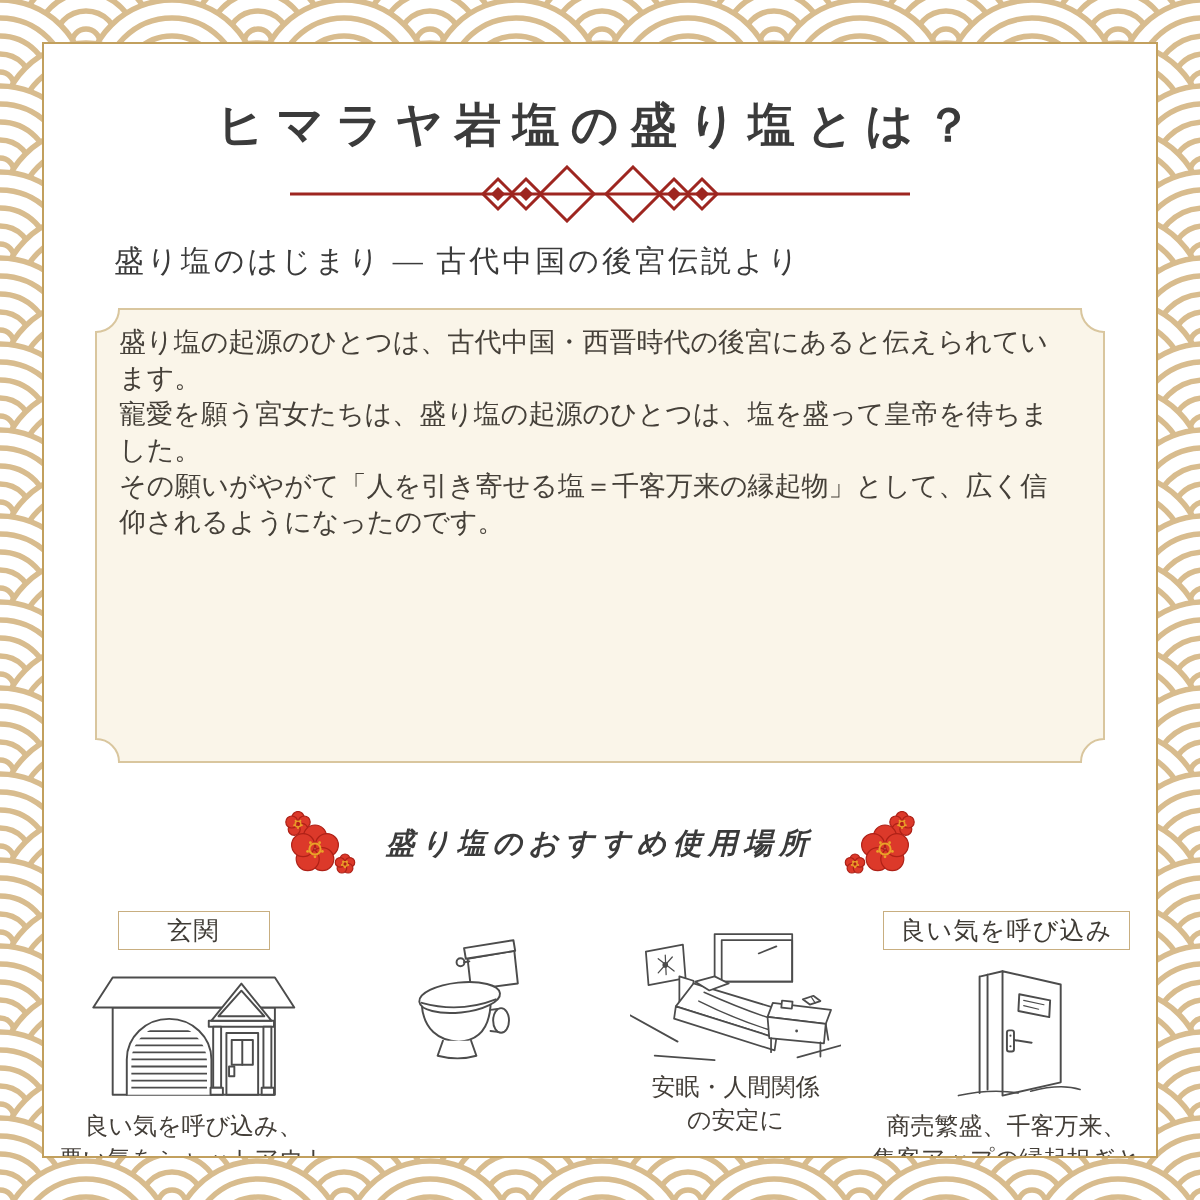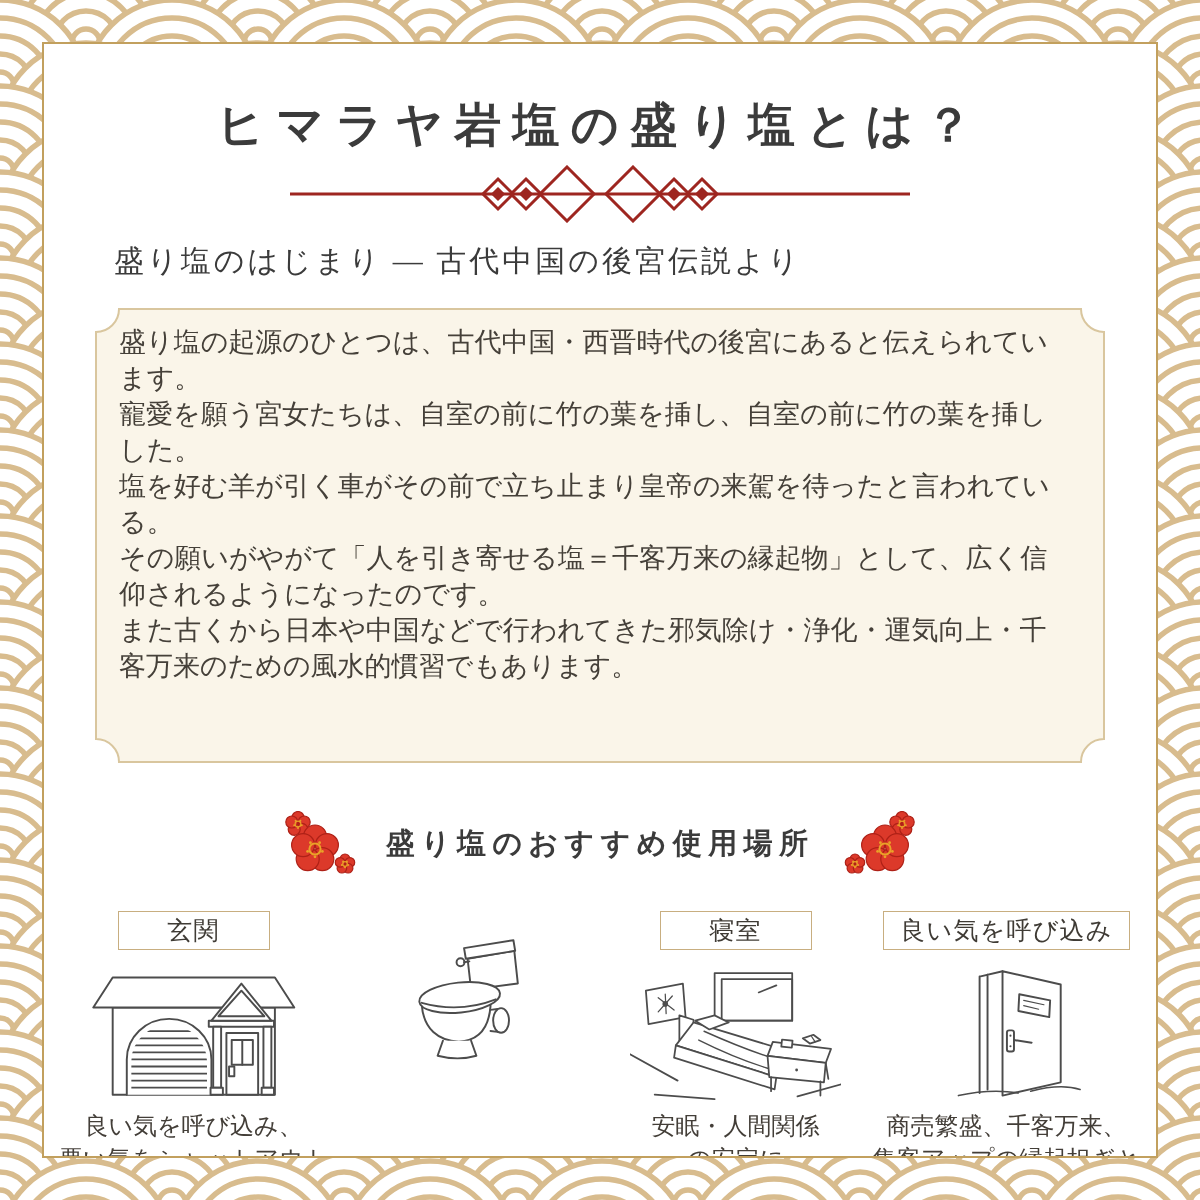--- a/index.html
+++ b/index.html
@@ -16,21 +16,21 @@
     color:#3b3b3b;}
 
   .origin-box{position:relative;width:1010px;height:455px;margin:26px auto 18px;}
   .origin-box svg.box-frame{position:absolute;inset:0;width:100%;height:100%;}
   .box-frame path{fill:#FAF5E9;stroke:#D9C69E;stroke-width:2;}
   .origin-text{position:relative;z-index:2;padding:16px 24px;font-size:27px;
     line-height:1.335;color:#454039;}
   .origin-text p{margin:0;white-space:pre-line;}
 
   .usage-heading-row{margin:48px 0 0;display:flex;justify-content:center;
-    align-items:center;gap:28px;}
+    align-items:center;gap:28px;font-style:italic;}
   .usage-heading{margin:0;font-size:29px;font-weight:700;letter-spacing:0.22em;
     color:#3b3b3b;white-space:nowrap;}
   .blossom{width:74px;height:66px;flex:0 0 auto;}
   .blossom.right svg{transform:scale(-1,1);}
 
   .locations{display:flex;margin:34px 14px 0;}
   .location{flex:1 1 0;text-align:center;min-width:0;}
   .loc-label{display:inline-block;min-width:118px;padding:2px 16px;background:#fff;
     border:1.5px solid #C8AE80;font-size:25px;letter-spacing:0.05em;color:#3f3b35;
     white-space:nowrap;}
@@ -1417,28 +1417,24 @@
 
     <h2 class="subtitle">盛り塩のはじまり ― 古代中国の後宮伝説より</h2>
 
     <div class="origin-box">
       <svg class="box-frame" viewBox="0 0 1010 455" preserveAspectRatio="none" aria-hidden="true">
         <path d="M24,1 H986 A23,23 0 0 0 1009,24 V431 A23,23 0 0 0 986,454 H24 A23,23 0 0 0 1,431 V24 A23,23 0 0 0 24,1 Z"></path>
       </svg>
       <div class="origin-text">
         <p>盛り塩の起源のひとつは、古代中国・西晋時代の後宮にあると伝えられてい
 ます。</p>
-        <p>寵愛を願う宮女たちは、自室の前に竹の葉を挿し、自室の前に竹の葉を挿し
+        <p>寵愛を願う宮女たちは、盛り塩の起源のひとつは、塩を盛って皇帝を待ちま
 した。</p>
-        <p>塩を好む羊が引く車がその前で立ち止まり皇帝の来駕を待ったと言われてい
-る。</p>
         <p>その願いがやがて「人を引き寄せる塩＝千客万来の縁起物」として、広く信
 仰されるようになったのです。</p>
-        <p>また古くから日本や中国などで行われてきた邪気除け・浄化・運気向上・千
-客万来のための風水的慣習でもあります。</p>
       </div>
     </div>
 
     <div class="usage-heading-row">
       <span class="blossom left" id="flower-left"><svg viewBox="0 0 74 66" width="74" height="66">
             <circle cx="14.0" cy="6.5" r="6.0" fill="#DC392A" stroke="#AE2117" stroke-width="1.2"></circle>
             <circle cx="20.2" cy="11.0" r="6.0" fill="#DC392A" stroke="#AE2117" stroke-width="1.2"></circle>
             <circle cx="17.8" cy="18.3" r="6.0" fill="#DC392A" stroke="#AE2117" stroke-width="1.2"></circle>
             <circle cx="10.2" cy="18.3" r="6.0" fill="#DC392A" stroke="#AE2117" stroke-width="1.2"></circle>
             <circle cx="7.8" cy="11.0" r="6.0" fill="#DC392A" stroke="#AE2117" stroke-width="1.2"></circle>
@@ -1559,21 +1555,20 @@
               <path d="M114,94 L122,93 M114,118 L122,119"></path>
               <ellipse cx="126" cy="106" rx="9" ry="14" fill="#fff"></ellipse>
               <ellipse cx="79" cy="80" rx="46" ry="17" transform="rotate(-6 79 80)" fill="#fff"></ellipse>
               <path d="M36,86 Q79,98 120,82"></path>
             </g>
           </svg>
         </div>
       </div>
 
       <div class="location">
-        <span class="loc-label">寝室</span>
         <div class="illus-wrap">
           <svg class="illus" viewBox="0 0 240 152">
             <g fill="none" stroke="currentColor" stroke-width="2" stroke-linejoin="round" stroke-linecap="round">
               <rect x="96" y="8" width="88" height="54" fill="#fff"></rect>
               <rect x="104" y="15" width="80" height="47"></rect>
               <line x1="146" y1="30" x2="166" y2="22"></line>
               <polygon points="18,28 60,20 63,58 21,66" fill="#fff"></polygon>
               <path d="M32,36 L50,50 M48,34 L32,52 M40,32 L41,54" stroke-width="1.4"></path>
               <circle cx="40" cy="43" r="3.2" fill="currentColor" stroke="none"></circle>
               <path d="M0,100 L54,130 M28,146 L96,151 M190,148 L240,134"></path>

